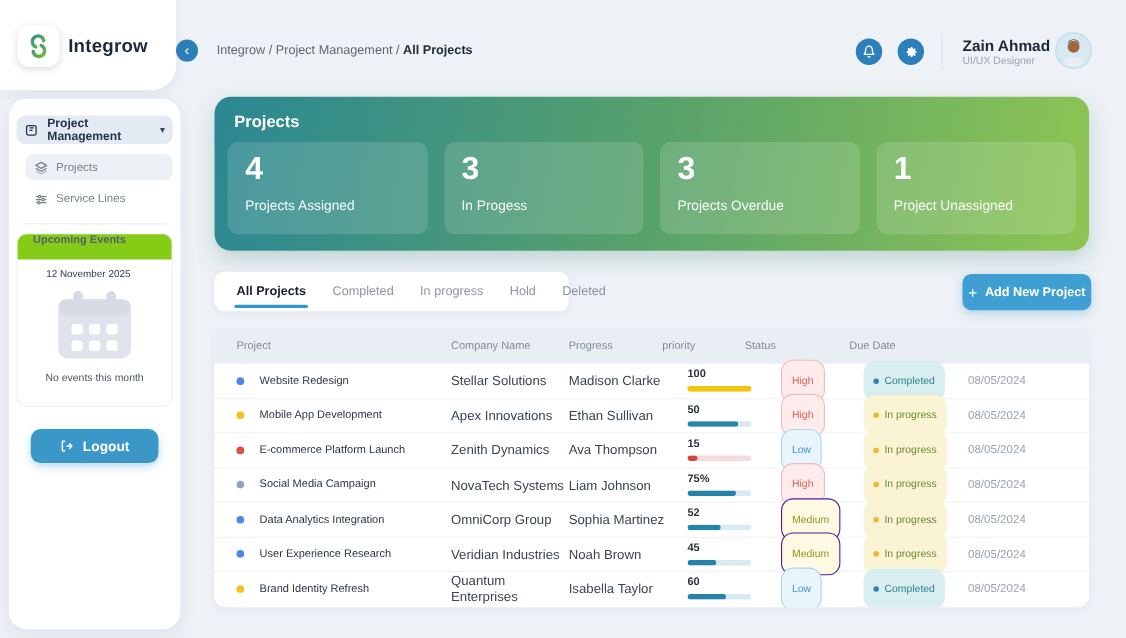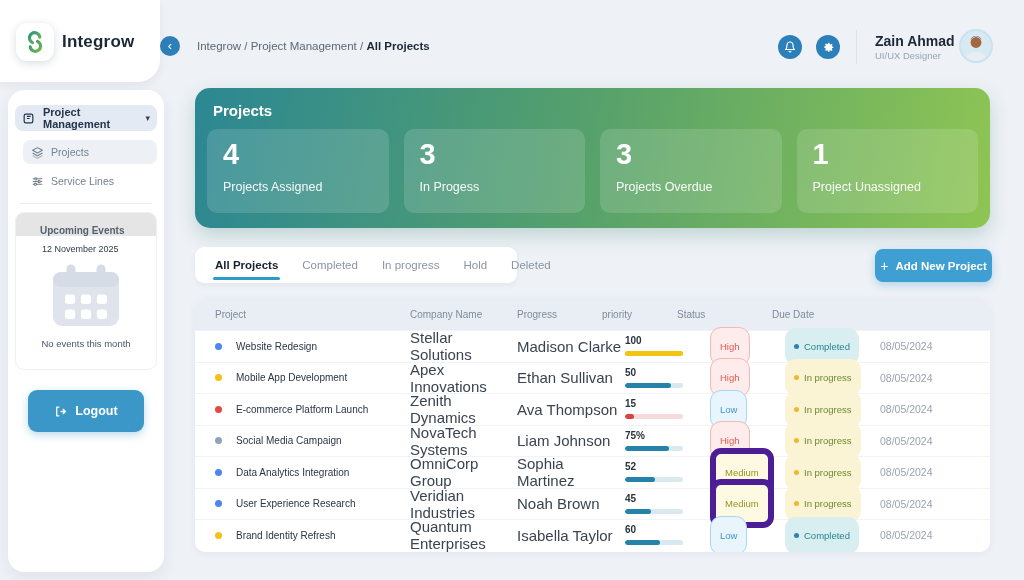--- a/index.html
+++ b/index.html
@@ -21,27 +21,27 @@
   .pm-header .lbl { font-size:11px; font-weight:bold; color:#24354a; flex:1; }
   .caret { font-size:9px; color:#33465c; }
   .side-item { position:absolute; left:15px; width:134px; height:24px; border-radius:7px;
                display:flex; align-items:center; gap:7px; padding:0 8px; cursor:pointer; }
   .side-item .lbl { font-size:10.5px; color:#76828f; }
   .side-item.active { background:#edf1f6; }
   .side-div { position:absolute; left:12px; top:113px; width:132px; height:1px; background:#e9edf2; }
 
   .events-card { position:absolute; left:7px; top:122px; width:142px; height:158px;
                  border:1px solid #edf0f4; border-radius:9px; background:#fff; }
-  .events-head { height:23px; background:#e5e5e5; border-radius:8px 8px 0 0; display:flex; align-items:flex-end; padding:0 24px; }
+  .events-head { height:23px; background:#84cc16; border-radius:8px 8px 0 0; display:flex; align-items:flex-start; padding:0 14px; }
   .events-head .lbl { font-size:10px; font-weight:bold; color:#55616f; }
   .events-date { font-size:9px; color:#303a45; margin:8px 0 0 26px; }
   .cal-wrap { display:flex; justify-content:center; margin-top:6px; }
   .events-empty { text-align:center; font-size:9.5px; color:#4a5563; margin-top:6px; }
 
-  .logout-btn { position:absolute; left:20px; top:300px; width:116px; height:42px; background:#3b97c7;
+  .logout-btn { position:absolute; left:20px; top:300px; width:116px; height:31px; background:#3b97c7;
                 border:none; border-radius:9px; color:#fff; font-size:12.5px; font-weight:bold;
                 display:flex; align-items:center; justify-content:center; gap:8px; cursor:pointer;
                 box-shadow:0 3px 8px rgba(59,151,199,.35); font-family:inherit; }
 
   
   .back-btn { position:absolute; left:157px; top:33px; width:26px; height:26px; border-radius:50%;
               background:#2d7fb8; color:#fff; border:3px solid #eef1f6; display:flex; align-items:center;
               justify-content:center; font-size:13px; cursor:pointer; line-height:1; padding-bottom:2px; }
   .breadcrumb { position:absolute; left:197px; top:40px; font-size:11.5px; color:#5d6876; }
   .breadcrumb b { color:#1c2936; }
@@ -85,28 +85,28 @@
   .tr { display:flex; align-items:center; height:31.5px; border-top:1px solid #f0f3f7; cursor:pointer; }
   .c-project { width:215px; padding-left:20px; display:flex; align-items:center; gap:14px; }
   .c-company { width:107px; }
   .c-manager { width:108px; }
   .c-progress { width:85px; }
   .c-priority { width:75px; }
   .c-status { width:95px; }
   .c-due { width:70px; }
   .dot { width:7px; height:7px; border-radius:50%; flex:0 0 auto; }
   .p-name { font-size:10px; color:#2a3545; }
-  .cell-txt { font-size:15px; color:#3a4450; }
+  .cell-txt { font-size:12px; color:#3a4450; }
   .due-txt { font-size:10.5px; color:#99a3af; }
   .prog-label { font-size:10px; font-weight:bold; color:#29323d; line-height:1; }
   .prog-track { width:58px; height:5px; border-radius:3px; background:#d9e4ed; margin-top:5px; overflow:hidden; }
   .prog-fill { height:100%; border-radius:3px; }
   .pill { display:inline-flex; align-items:center; gap:5px; font-size:9.5px; padding:13px 9px; border-radius:11px; }
   .pr-High   { background:#fdeceb; border:1px solid #f3b9b4; color:#e05c54; }
-  .pr-Medium { background:#fdf9e3; border:6px solid #4c1d95; color:#96941f; }
+  .pr-Medium { background:#fdf9e3; border:1px solid #4c1d95; color:#96941f; }
   .pr-Low    { background:#e9f5fd; border:1px solid #abd6ef; color:#4294cf; }
   .st-pill { border:none; }
   .st-Completed  { background:#d8eef0; color:#27858e; }
   .st-Inprogress { background:#faf4d4; color:#6a8a2e; }
   .st-dot { width:5px; height:5px; border-radius:50%; }
   .st-Completed .st-dot { background:#2f80b5; }
   .st-Inprogress .st-dot { background:#e8bb2d; }
 </style>
 </head>
 <body>

